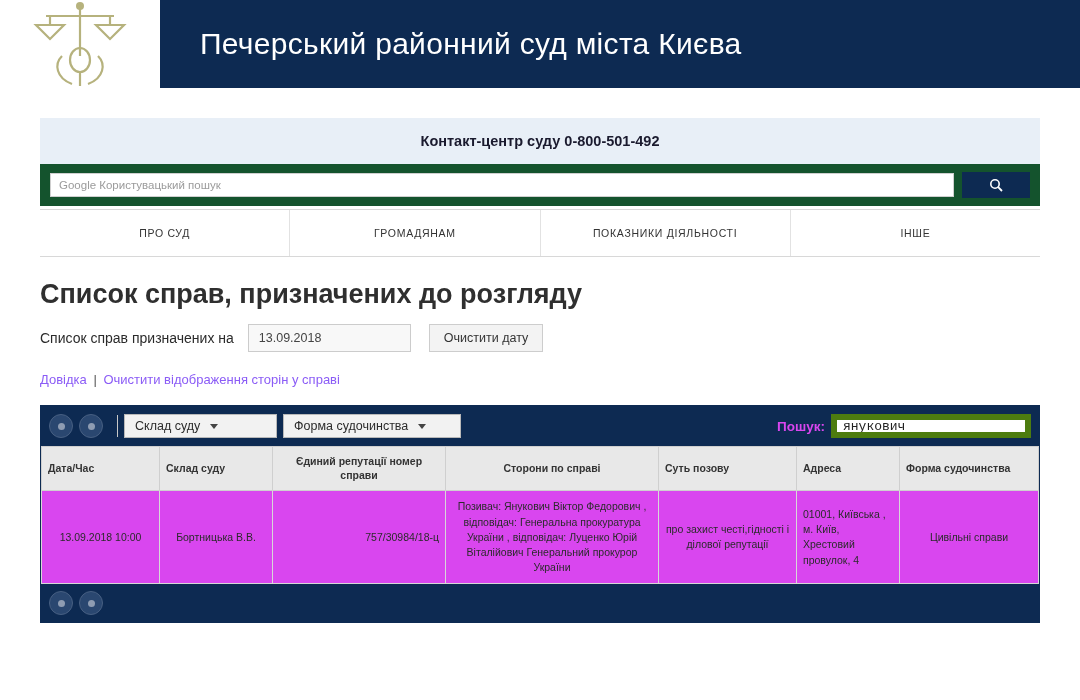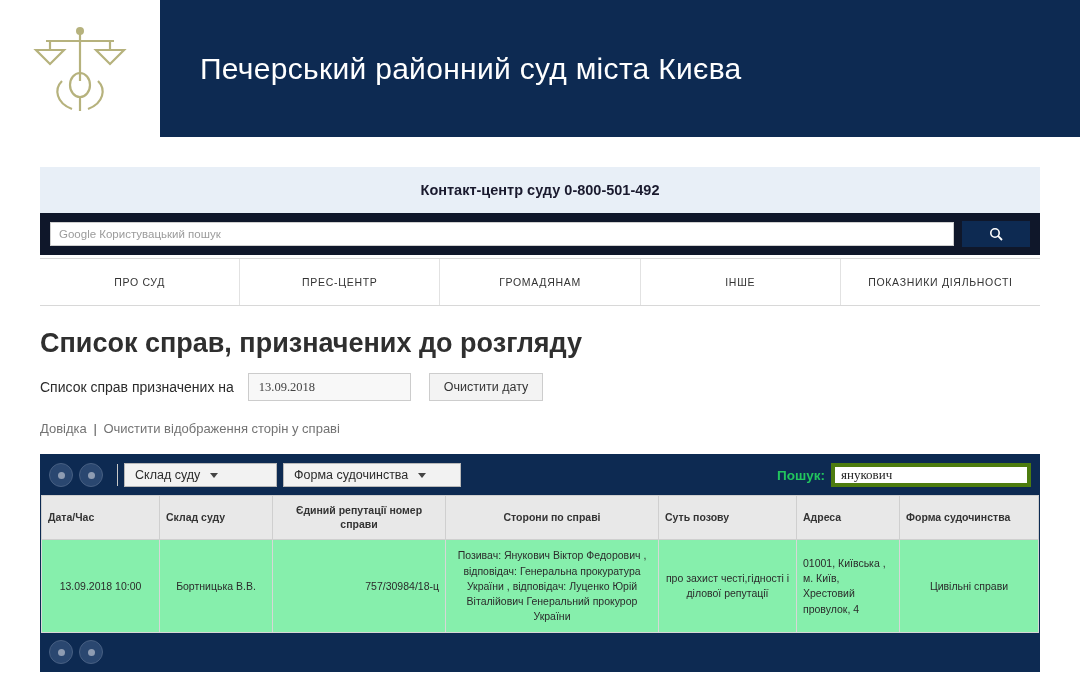--- a/index.html
+++ b/index.html
@@ -13,21 +13,21 @@
     font-family: "Liberation Sans", sans-serif;
     color: #222;
     overflow: hidden;
     position: relative;
   }
 
   
   .header {
     display: flex;
     align-items: stretch;
-    height: 137px;
+    height: 88px;
   }
   .logo-box {
     width: 160px;
     display: flex;
     align-items: center;
     justify-content: center;
     background: #ffffff;
   }
   .logo-box svg { display: block; }
   .header-bar {
@@ -55,21 +55,21 @@
   }
   .contact-text {
     font-size: 14.5px;
     font-weight: bold;
     color: #1a1a2e;
   }
 
   
   .search-row {
     margin: 0 40px;
-    background: #0f172a;
+    background: #14532d;
     height: 42px;
     display: flex;
     align-items: center;
     padding: 16px 10px;
     box-sizing: border-box;
   }
   .search-input {
     flex: 1;
     height: 24px;
     border: 1px solid #cfcfcf;
@@ -136,21 +136,21 @@
     margin-right: 14px;
   }
   .date-input {
     width: 163px;
     height: 28px;
     border: 1px solid #cccccc;
     background: #f8f8f8;
     font-size: 12.5px;
     color: #444;
     padding: 0 10px;
-    font-family: Liberation Serif, serif;
+    font-family: Liberation Sans, sans-serif;
     box-sizing: border-box;
   }
   .clear-date-btn {
     margin-left: 18px;
     height: 28px;
     padding: 0 14px;
     background: #f3f3f3;
     border: 1px solid #cdcdcd;
     font-size: 12.5px;
     color: #333;
@@ -158,21 +158,21 @@
     cursor: pointer;
   }
 
   
   .links-row {
     margin: 20px 40px 0 40px;
     font-size: 13px;
     color: #1b3d76;
   }
   .links-row a {
-    color: #737373;
+    color: #8b5cf6;
     text-decoration: none;
   }
   .links-row .sep { color: #555; padding: 0 3px; }
 
   
   .table-block {
     margin: 18px 40px 0 40px;
     border: 1px solid #0d2a52;
   }
   .table-caption {
@@ -231,41 +231,41 @@
     border-top: 5px solid #444;
   }
   .select-sep {
     width: 1px;
     height: 22px;
     background: #c8c8c8;
     margin-left: 8px;
   }
   .search-label {
     margin-left: auto;
-    color: #22c55e;
+    color: #d946ef;
     font-size: 13.5px;
     font-weight: bold;
     margin-right: 6px;
   }
   .table-search-input {
     width: 200px;
     height: 24px;
-    border: 4px solid #4d7c0f;
+    border: 6px solid #4d7c0f;
     background: #fff;
     font-size: 13px;
     color: #222;
     padding: 0 6px;
-    font-family: Liberation Serif, serif;
+    font-family: Liberation Mono, monospace;
     box-sizing: border-box;
   }
 
   table.cases {
     width: 100%;
     border-collapse: collapse;
-    background: #86efac;
+    background: #d946ef;
   }
   table.cases th {
     background: #e8e8e8;
     border: 1px solid #cfcfcf;
     font-size: 10.5px;
     color: #333;
     font-weight: bold;
     padding: 8px 6px;
     text-align: left;
     vertical-align: middle;
@@ -343,24 +343,23 @@
   <button class="search-btn">
     <svg width="14" height="14" viewBox="0 0 14 14">
       <circle cx="6" cy="6" r="4.2" fill="none" stroke="#ffffff" stroke-width="1.6"></circle>
       <line x1="9.2" y1="9.2" x2="13" y2="13" stroke="#ffffff" stroke-width="1.8"></line>
     </svg>
   </button>
 </div>
 
 <div class="nav">
   <div class="nav-item">ПРО СУД</div>
-  <div class="nav-item">ПРЕС-ЦЕНТР</div>
   <div class="nav-item">ГРОМАДЯНАМ</div>
+  <div class="nav-item">ПОКАЗНИКИ ДІЯЛЬНОСТІ</div>
   <div class="nav-item">ІНШЕ</div>
-  <div class="nav-item">ПОКАЗНИКИ ДІЯЛЬНОСТІ</div>
 </div>
 
 <h1 class="page-title">Список справ, призначених до розгляду</h1>
 
 <div class="filter-row">
   <span class="filter-label">Список справ призначених на</span>
   <input class="date-input" type="text" value="13.09.2018" style="">
   <button class="clear-date-btn">Очистити дату</button>
 </div>
 

